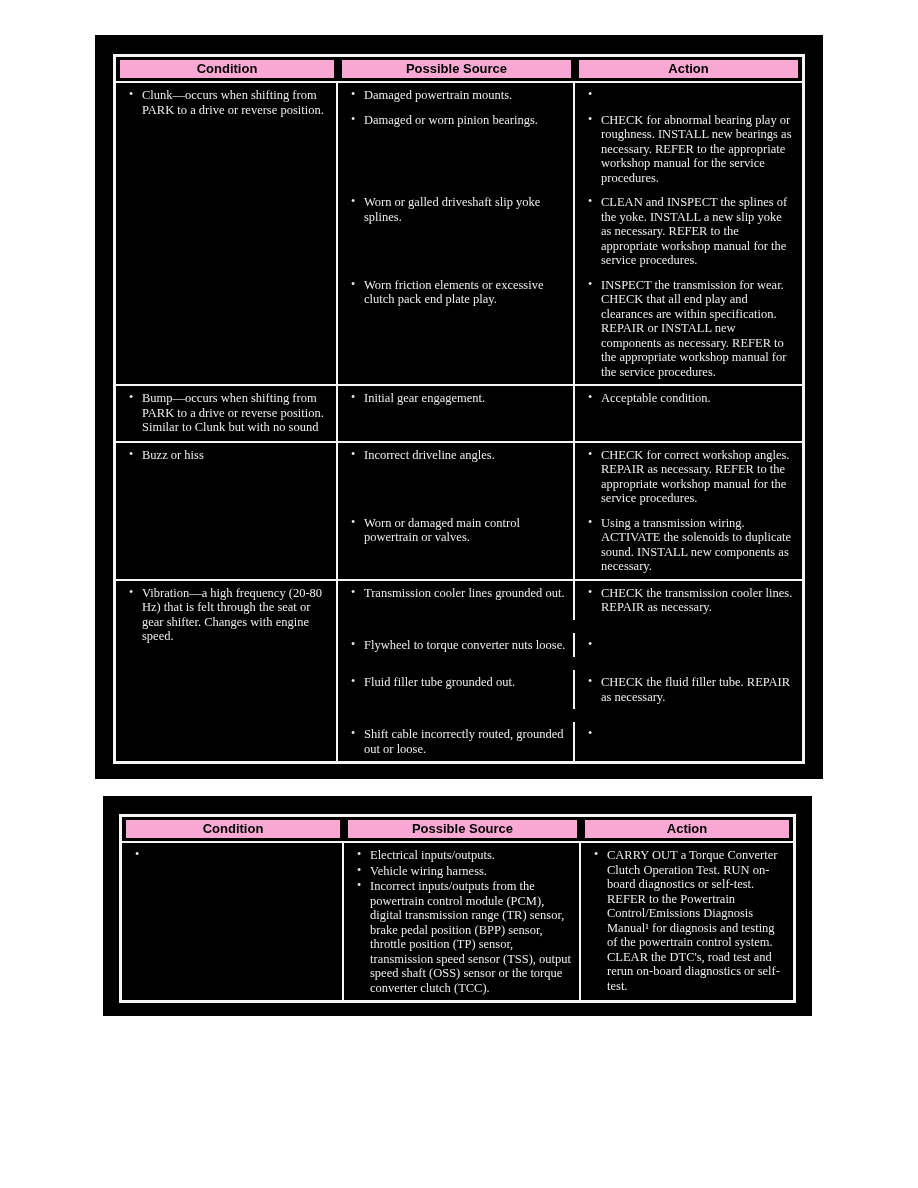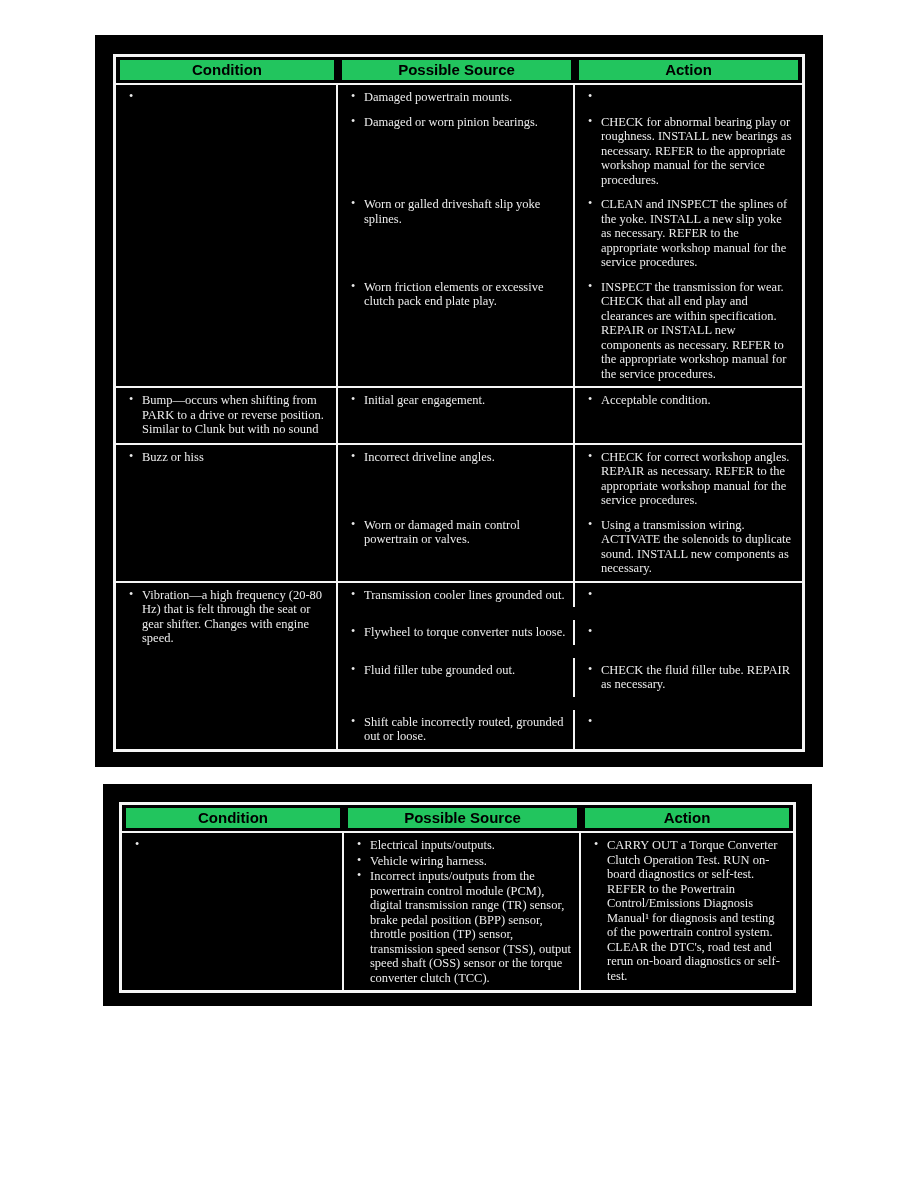--- a/index.html
+++ b/index.html
@@ -26,25 +26,25 @@
   }
 
   
   .hrow {
     display: grid;
     grid-template-columns: 222px 237px 1fr;
     border-bottom: 2px solid #f5f5f5;
     background: #000;
   }
   .hcell {
-    background: #22c55e;
+    background: #f9a8d4;
     color: #000000;
     font-family: "Liberation Sans", sans-serif;
     font-weight: 700;
-    font-size: 15px;
+    font-size: 13px;
     text-align: center;
     margin: 3px 4px;
     padding: 1px 0 2px 0;
   }
 
   
   .row { display: flex; }
   .row + .row { border-top: 2px solid #f5f5f5; }
   .cond {
     width: 222px; flex: none;
@@ -86,20 +86,21 @@
       <div class="hrow">
         <div class="hcell">Condition</div>
         <div class="hcell">Possible Source</div>
         <div class="hcell">Action</div>
       </div>
 
       <div class="row">
         <div class="cond">
           <div class="li">
             <span class="b">•</span>
+            <span class="t">Clunk—occurs when shifting from PARK to a drive or reverse position.</span>
           </div>
         </div>
         <div class="pairs">
           <div class="cell src">
             <div class="li">
               <span class="b">•</span>
               <span class="t">Damaged powertrain mounts.</span>
             </div>
           </div>
           <div class="cell act">
@@ -214,20 +215,21 @@
         <div class="pairs spaced">
           <div class="cell src">
             <div class="li">
               <span class="b">•</span>
               <span class="t">Transmission cooler lines grounded out.</span>
             </div>
           </div>
           <div class="cell act">
             <div class="li">
               <span class="b">•</span>
+              <span class="t">CHECK the transmission cooler lines. REPAIR as necessary.</span>
             </div>
           </div>
           <div class="cell src">
             <div class="li">
               <span class="b">•</span>
               <span class="t">Flywheel to torque converter nuts loose.</span>
             </div>
           </div>
           <div class="cell act">
             <div class="li">

